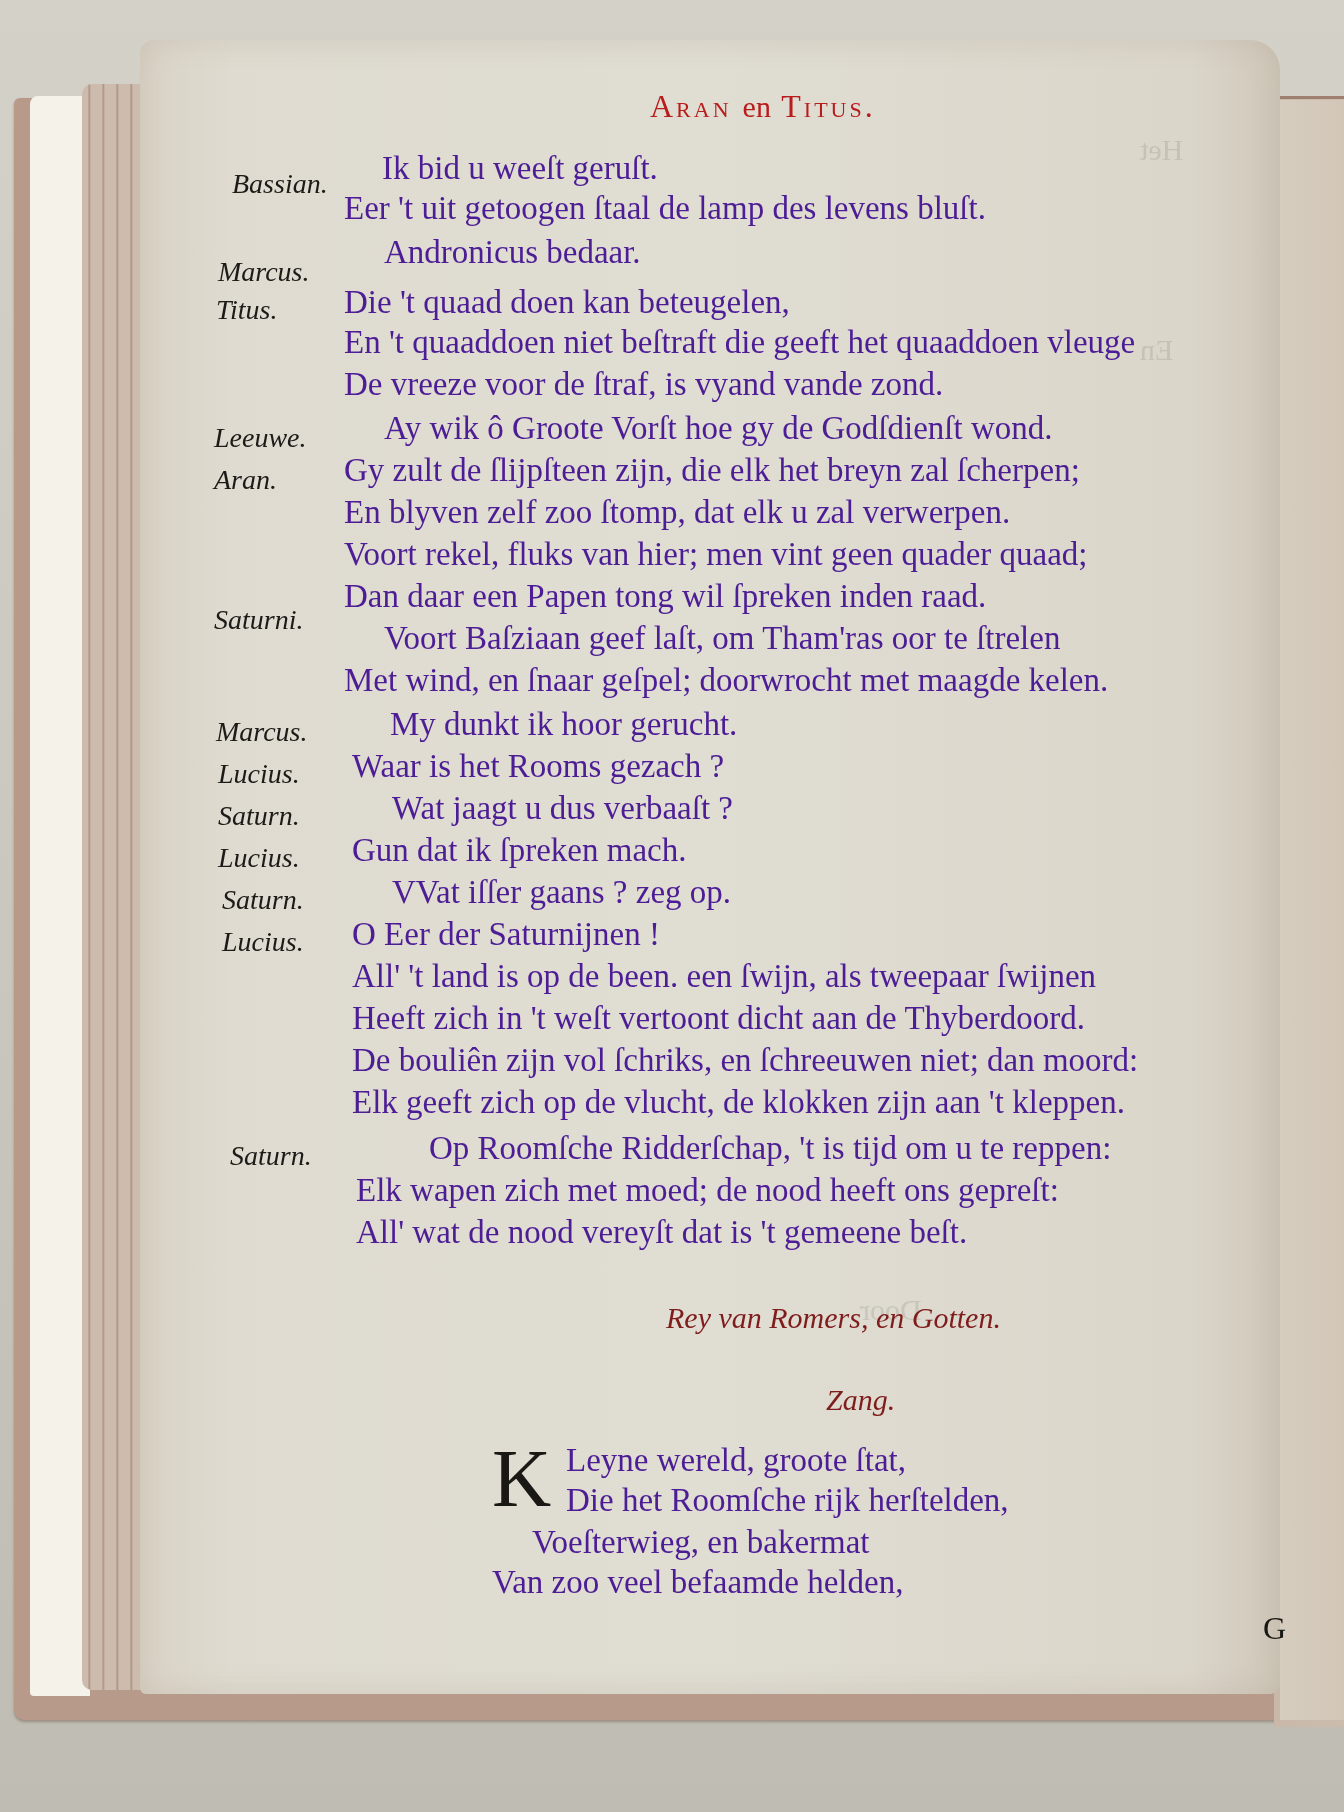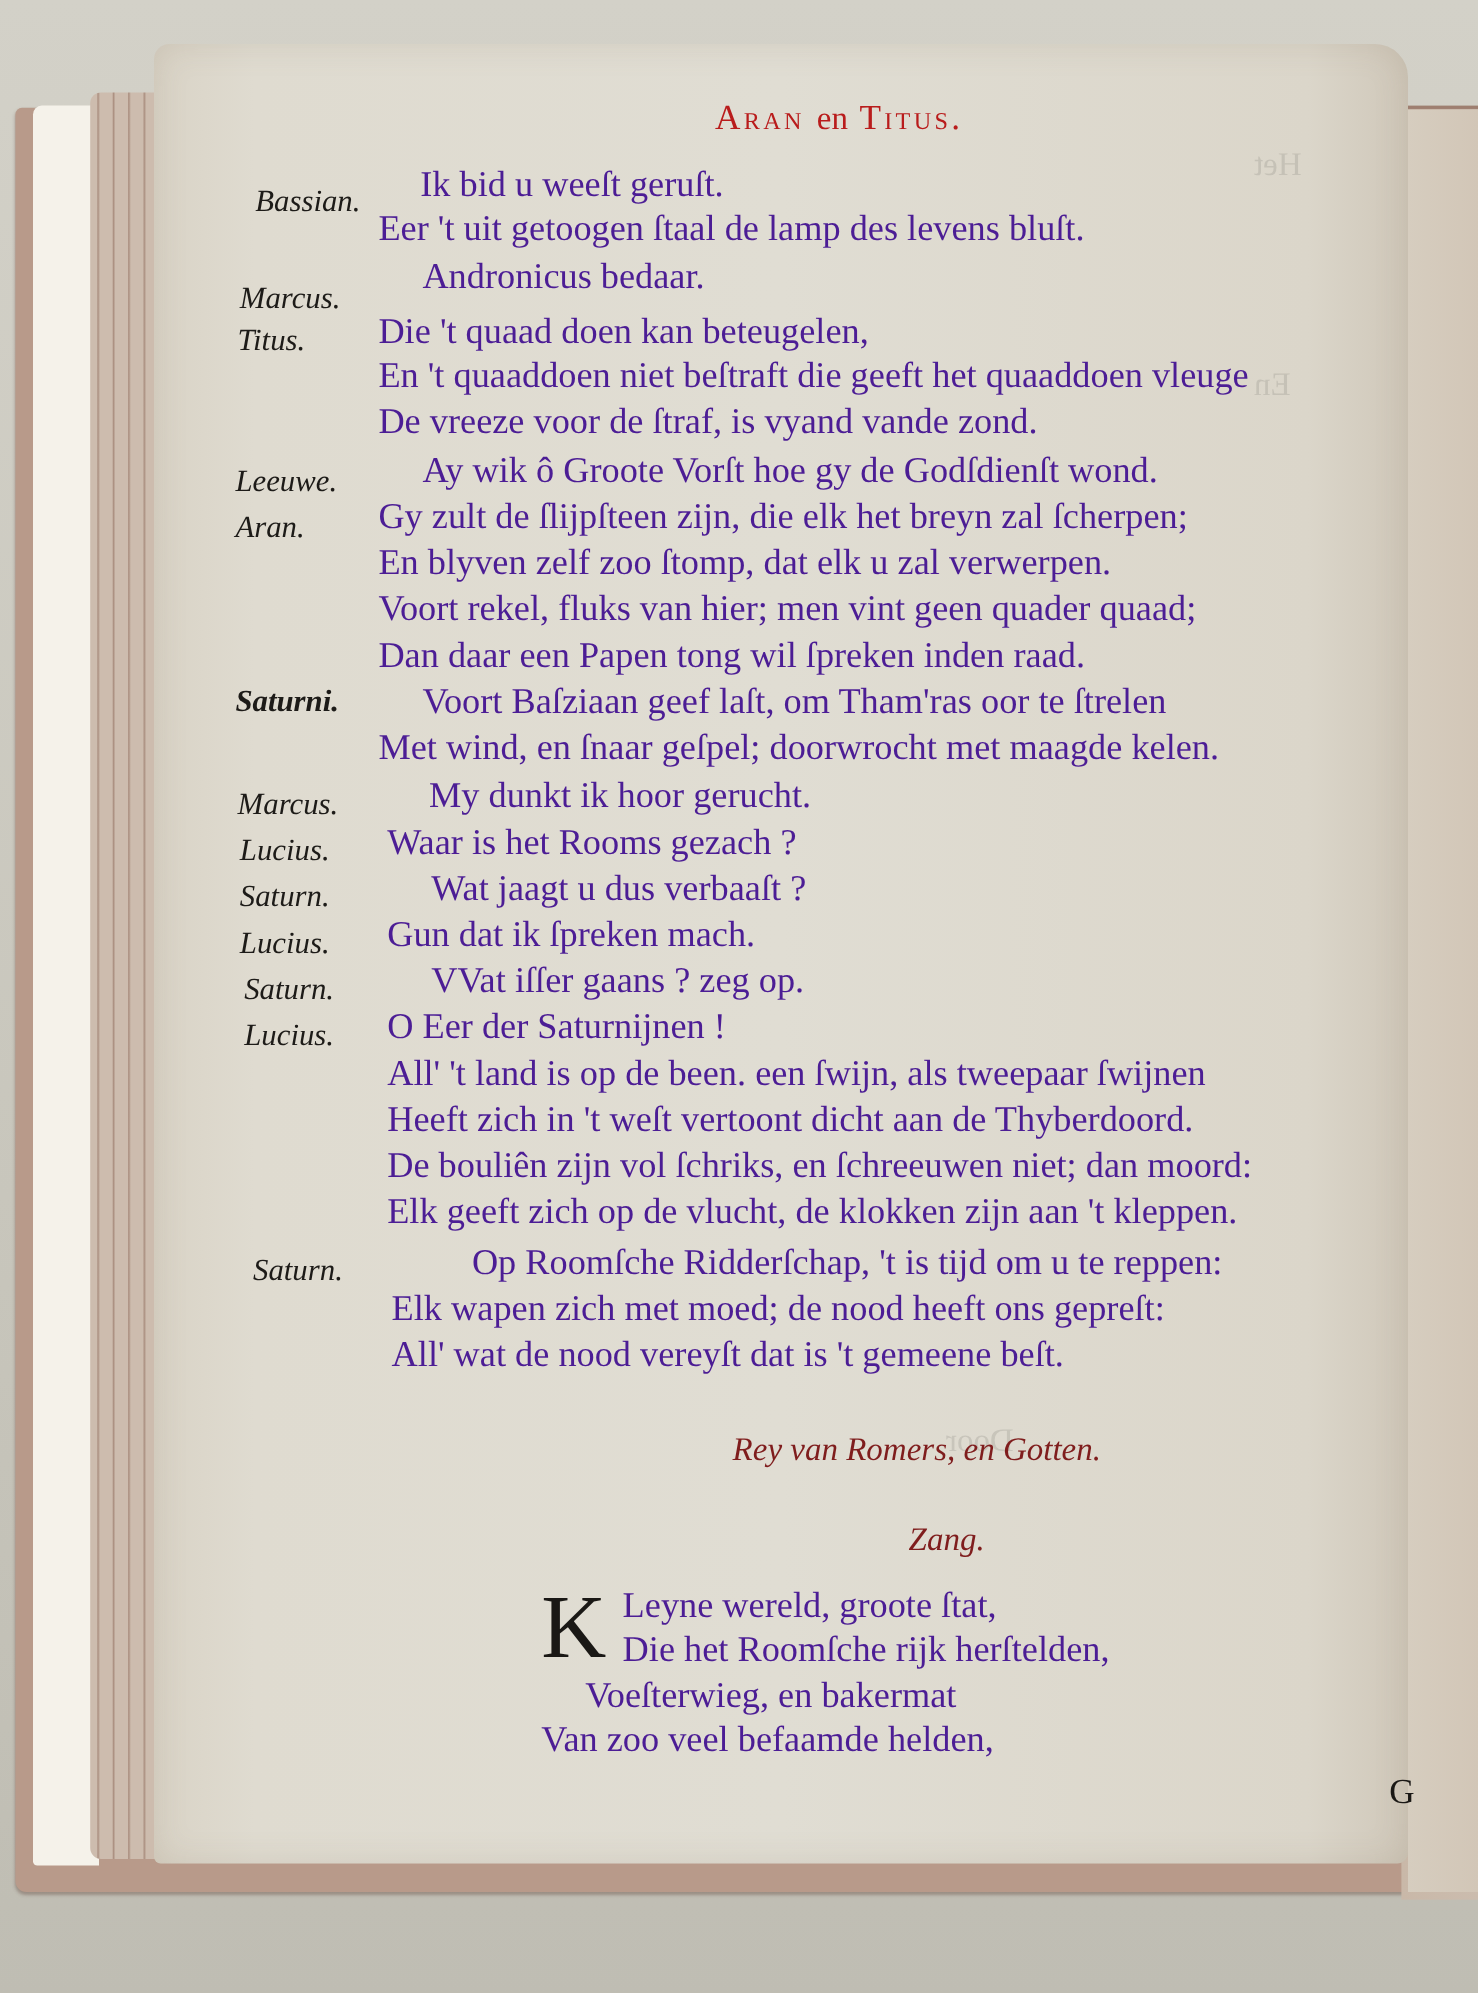--- a/index.html
+++ b/index.html
@@ -184,21 +184,21 @@
 
 <div class="speaker" style="left:214px; top:418px;">Leeuwe.</div>
 <div class="line" style="left:384px; top:408px;">Ay wik ô Groote Vorſt hoe gy de Godſdienſt wond.</div>
 
 <div class="speaker" style="left:214px; top:460px;">Aran.</div>
 <div class="line" style="left:344px; top:450px;">Gy zult de ſlijpſteen zijn, die elk het breyn zal ſcherpen;</div>
 <div class="line" style="left:344px; top:492px;">En blyven zelf zoo ſtomp, dat elk u zal verwerpen.</div>
 <div class="line" style="left:344px; top:534px;">Voort rekel, fluks van hier; men vint geen quader quaad;</div>
 <div class="line" style="left:344px; top:576px;">Dan daar een Papen tong wil ſpreken inden raad.</div>
 
-<div class="speaker" style="left:214px; top:618px;font-weight:bold;">Saturni.</div>
+<div class="speaker" style="left:214px; top:600px;">Saturni.</div>
 <div class="line" style="left:384px; top:618px;">Voort Baſziaan geef laſt, om Tham'ras oor te ſtrelen</div>
 <div class="line" style="left:344px; top:660px;">Met wind, en ſnaar geſpel; doorwrocht met maagde kelen.</div>
 
 <div class="speaker" style="left:216px; top:712px;">Marcus.</div>
 <div class="line" style="left:390px; top:704px;">My dunkt ik hoor gerucht.</div>
 
 <div class="speaker" style="left:218px; top:754px;">Lucius.</div>
 <div class="line" style="left:352px; top:746px;">Waar is het Rooms gezach ?</div>
 
 <div class="speaker" style="left:218px; top:796px;">Saturn.</div>

